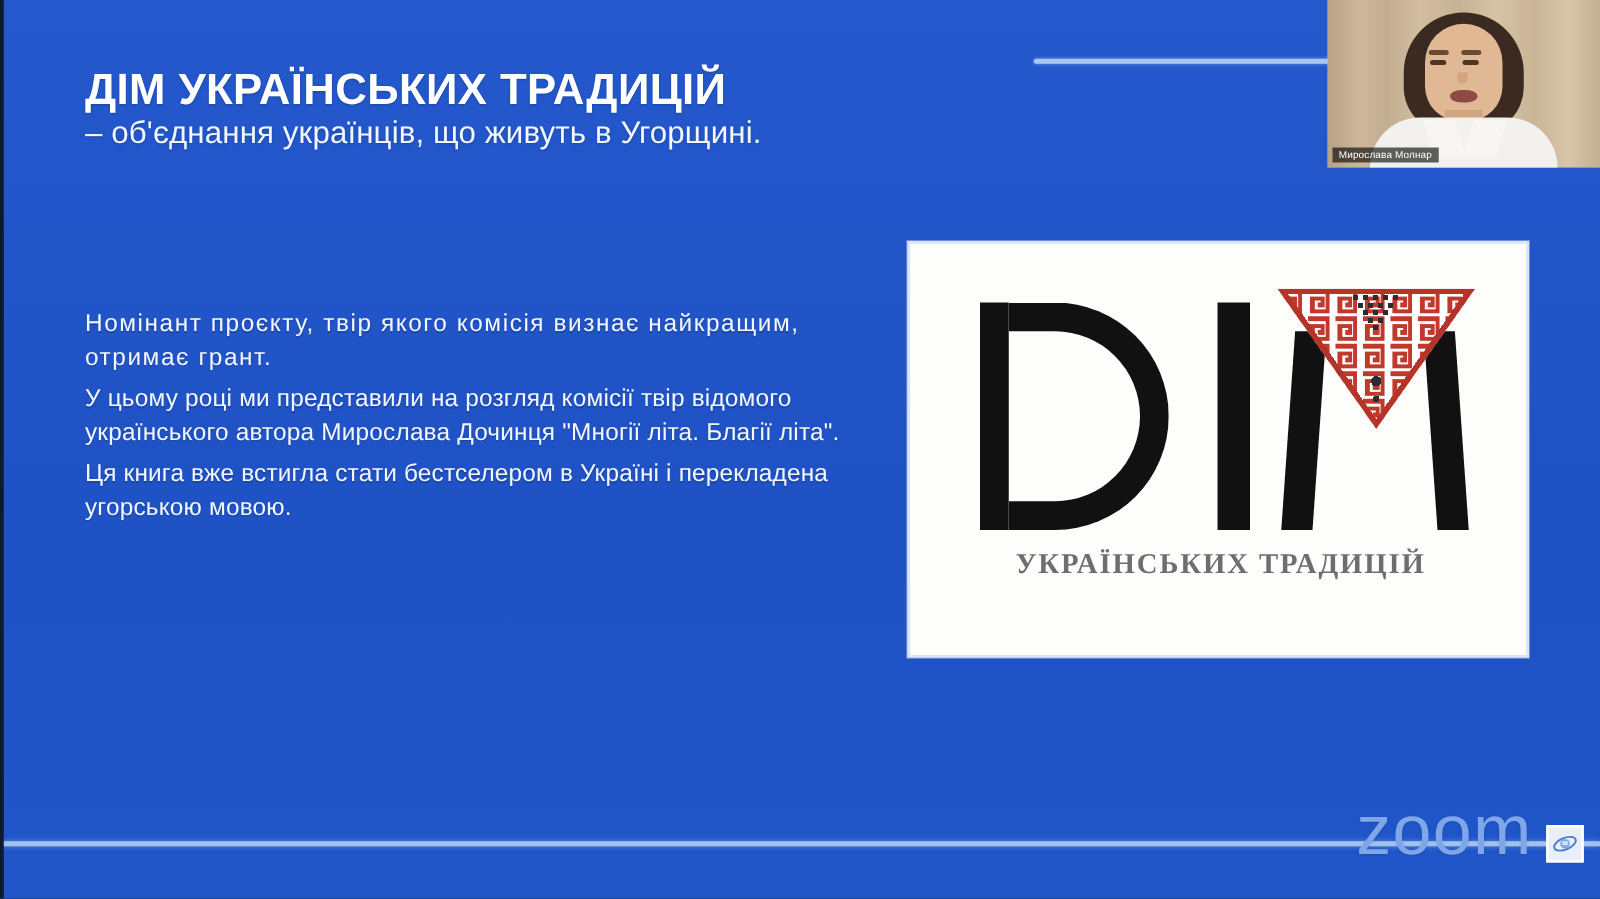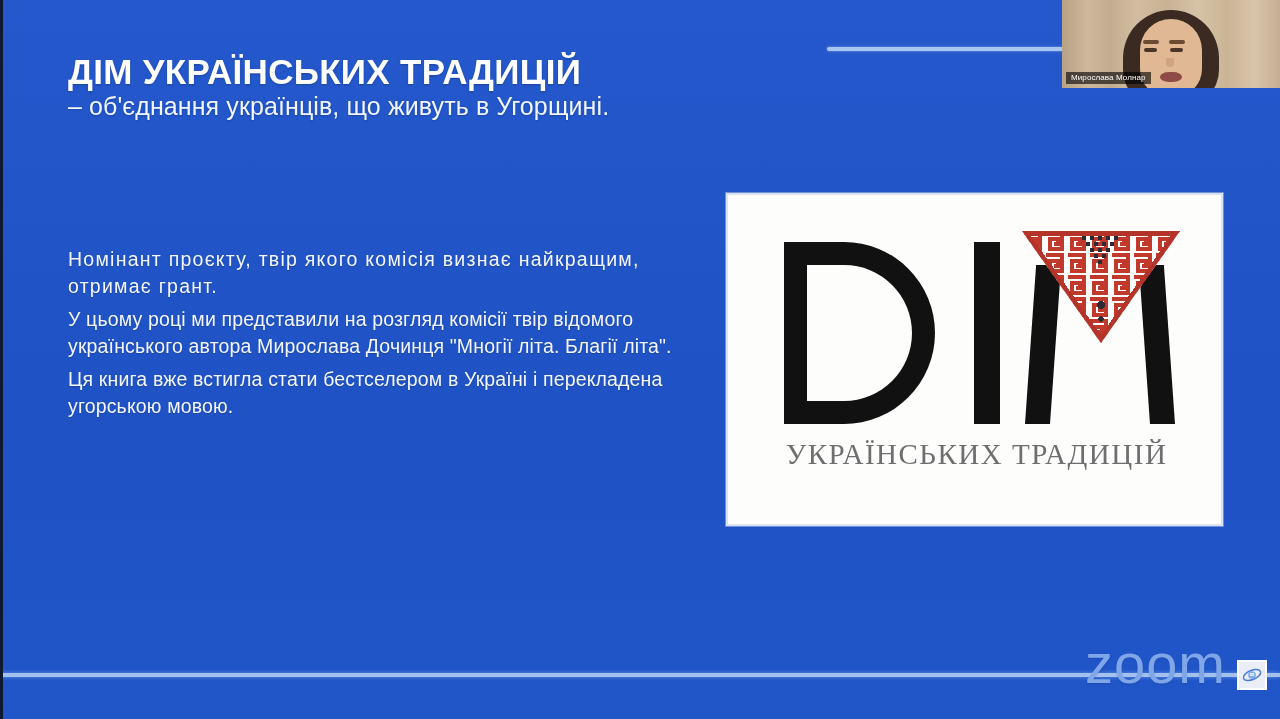--- a/index.html
+++ b/index.html
@@ -208,33 +208,33 @@
   }
   .embroidery svg { display: block; width: 100%; height: 100%; }
 
   .logo-caption {
     position: absolute;
     left: 0;
     top: 243px;
     width: 497px;
     text-align: center;
     font-family: "Liberation Serif", serif;
-    font-size: 29px;
-    font-weight: 400;
+    font-size: 23px;
+    font-weight: 700;
     letter-spacing: 1.5px;
     color: #6e6e70;
   }
 
   
   .video-tile {
     position: absolute;
     left: 1062px;
     top: 0;
     width: 218px;
-    height: 88px;
+    height: 134px;
     overflow: hidden;
     background: #cbb79c;
     z-index: 30;
   }
 
   .video-bg {
     position: absolute;
     inset: 0;
     background:
       linear-gradient(90deg,

